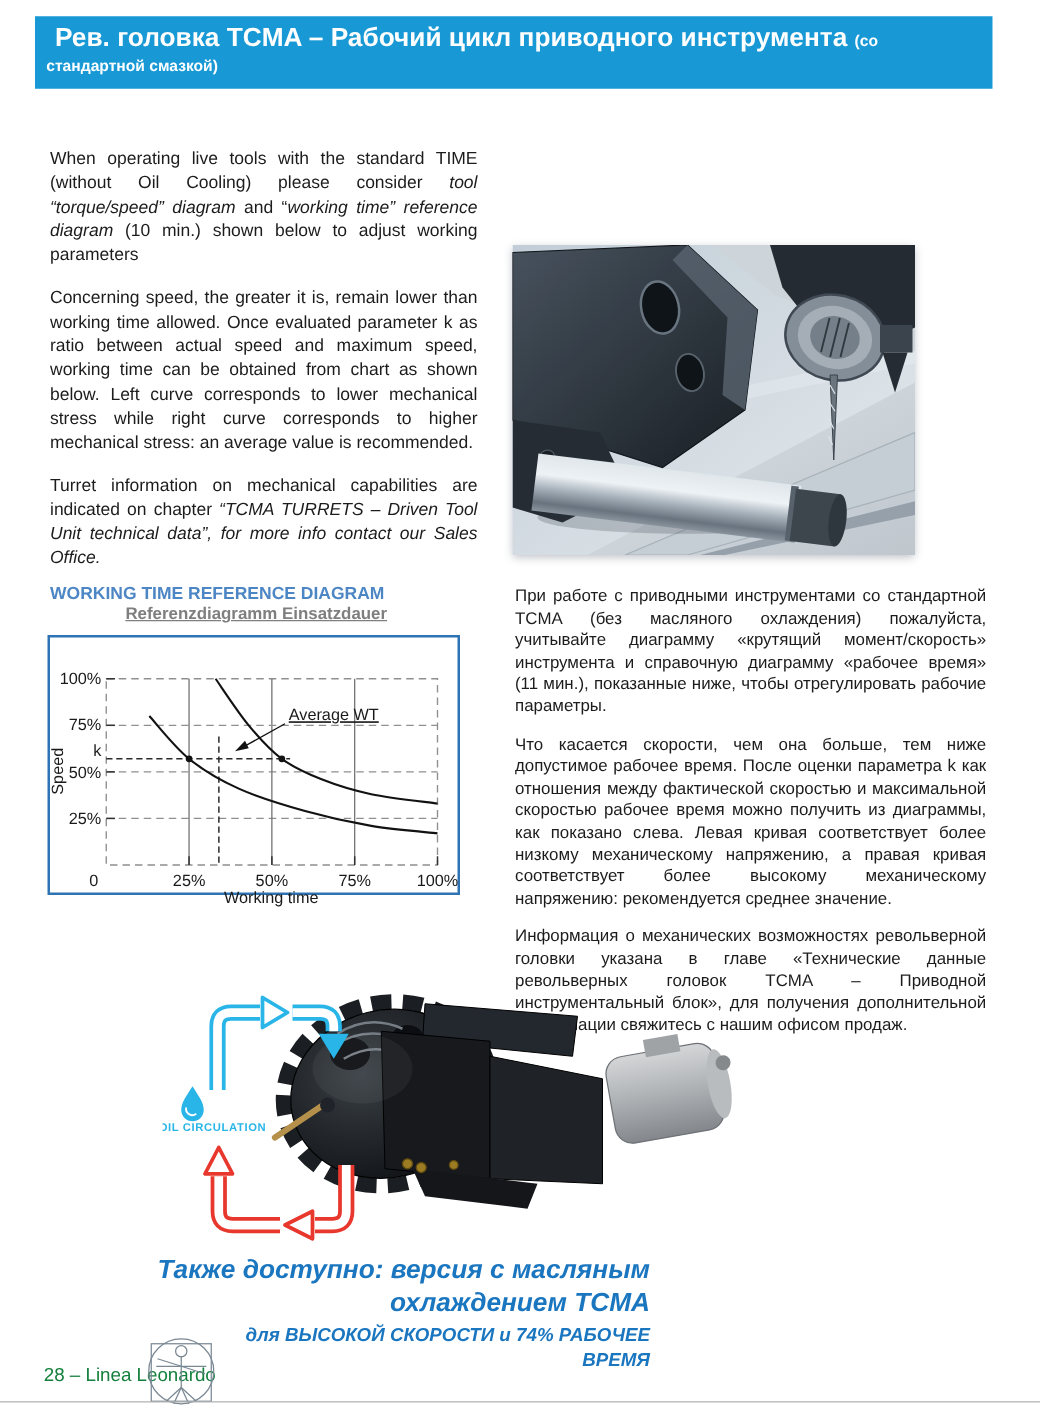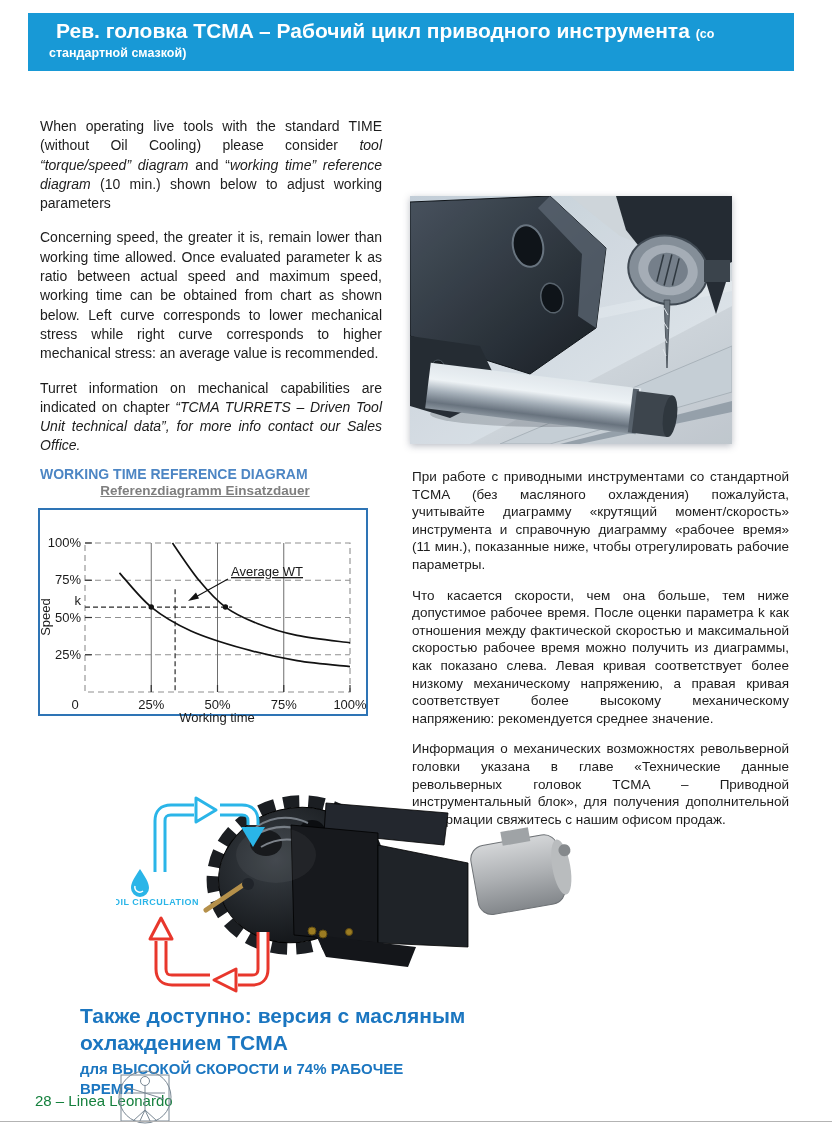--- a/index.html
+++ b/index.html
@@ -1,42 +1,42 @@
 <!DOCTYPE html>
 <html style="--header-bg: #1899d6; --chart-title: #4d86c4; --chart-subtitle: #7f7f7f; --chart-border: #2e74b5; --promo-blue: #1b76c0; --cyan: #2ab5e8; --red: #e8372c; --text: #1c1c1c; --footer-line: #b3b3b3;"><head>
 <meta charset="utf-8">
 <style>
   html,body{margin:0;padding:0;background:#fff;}
   .page{position:relative;width:832px;height:1136px;background:#fff;overflow:hidden;
         font-family:"Liberation Sans",sans-serif;color:var(--text,#1c1c1c);}
   .abs{position:absolute;}
   
-  .header{left:28px;top:13px;width:766px;height:58px;background:var(--header-bg,#1899d6);color:#fff;box-sizing:border-box;padding:6px 14px 0 28px;}
+  .header{left:28px;top:13px;width:766px;height:58px;background:var(--header-bg,#1899d6);color:#fff;box-sizing:border-box;padding:6px 14px 0 16px;}
   .h-line1{font-size:21px;font-weight:bold;white-space:nowrap;}
   .h-small{font-size:12.5px;font-weight:bold;}
   .h-line2{margin-top:3px;margin-left:-7px;}
   
   .col-en{left:40px;top:117px;width:342px;font-size:14px;line-height:19.3px;text-align:justify;}
   .col-en p{margin:0 0 15px 0;}
   .col-ru{left:412px;top:468px;width:377px;font-size:13.5px;line-height:17.6px;text-align:justify;}
   .col-ru p{margin:0 0 13px 0;}
   .it{font-style:italic;}
   
   .photo{left:410px;top:196px;width:322px;height:248px;box-shadow:0 2px 7px rgba(60,70,90,.35);}
   
   .chart-title{left:40px;top:466px;width:330px;font-size:14px;font-weight:bold;color:var(--chart-title,#4d86c4);}
   .chart-subtitle{left:40px;top:483px;width:330px;text-align:center;font-size:13.5px;font-weight:bold;color:var(--chart-subtitle,#7f7f7f);text-decoration:underline;}
   .chart-box{left:38px;top:508px;width:330px;height:208px;border:2px solid var(--chart-border,#2e74b5);box-sizing:border-box;background:#fff;}
   #chart-svg{overflow:visible;display:block;}
   #chart-svg text{font-family:"Liberation Sans",sans-serif;font-size:13px;fill:#1a1a1a;}
   
-  .turret{left:116px;top:785px;width:570px;height:225px;text-align:center;}
+  .turret{left:130px;top:785px;width:570px;height:225px;text-align:center;}
   .turret svg{display:block;}
   
-  .promo{left:80px;top:1002px;width:440px;text-align:left;color:var(--promo-blue,#1b76c0);font-weight:bold;}
+  .promo{left:80px;top:1002px;width:440px;text-align:right;color:var(--promo-blue,#1b76c0);font-style:italic;font-weight:bold;}
   .promo-big{font-size:21px;line-height:27px;}
   .promo-small{font-size:15px;line-height:20px;margin-top:3px;}
   
   .footer-text{left:35px;top:1092px;font-size:15px;color:#15803d;}
   .logo{left:112px;top:1068px;}
   .footer-line{left:0;top:1121px;width:832px;height:1px;background:var(--footer-line,#b3b3b3);}
 </style>
 </head>
 <body>
 

